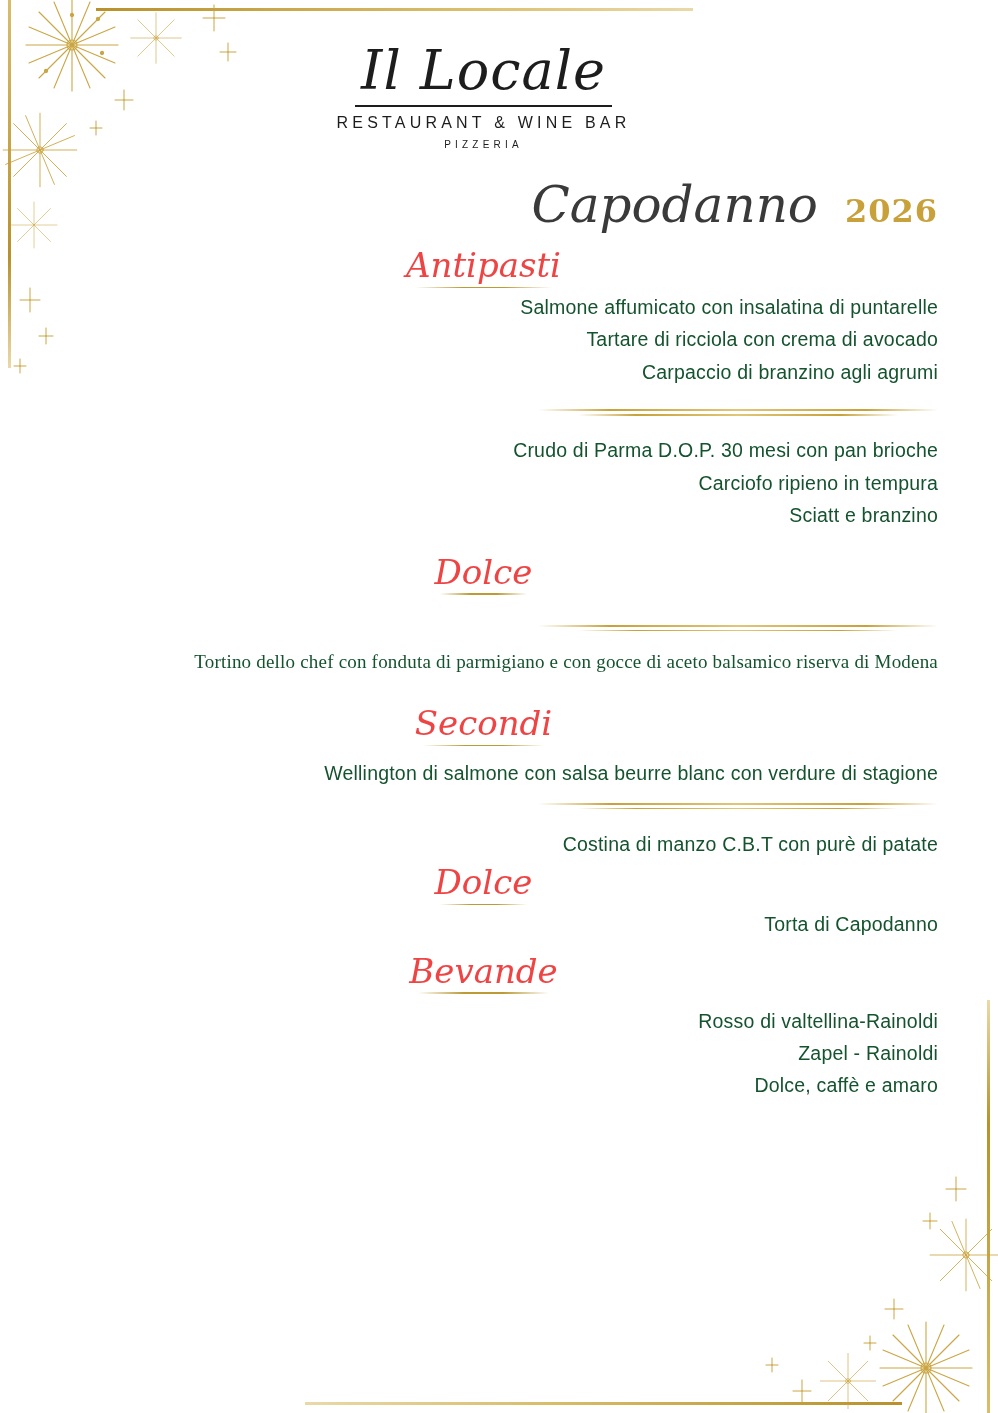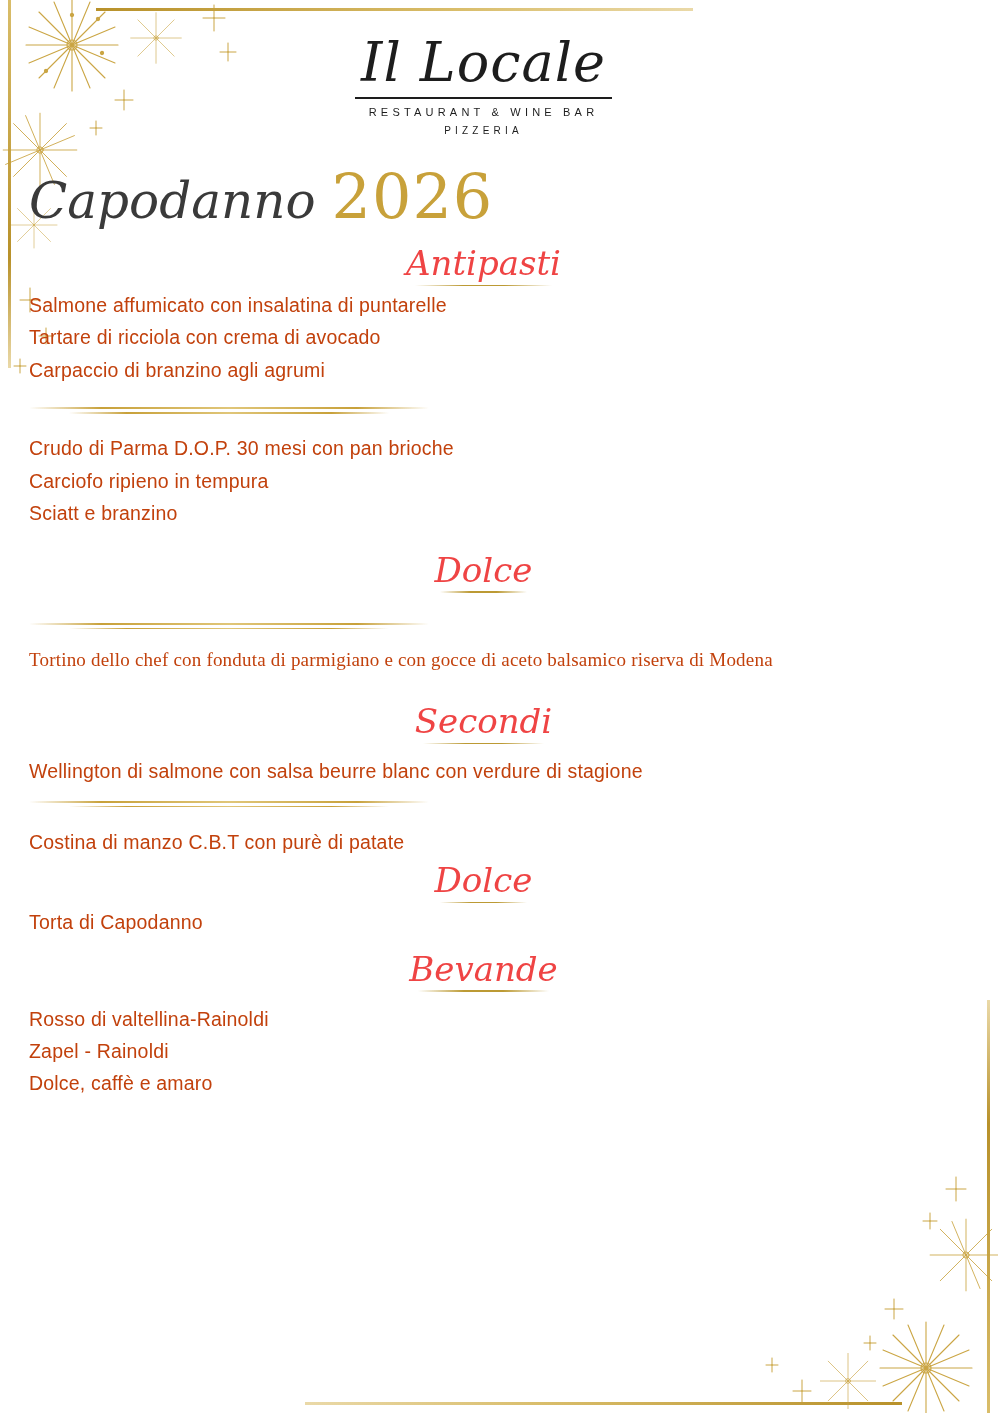--- a/index.html
+++ b/index.html
@@ -45,21 +45,22 @@
     background: linear-gradient(0deg, #d9bd6a 0%, #b8912a 70%, #ead9a8 100%);
   }
 
   
   .sheet {
     position: absolute;
     inset: 0;
     padding: 24px 60px 10px 29px;
     display: flex;
     flex-direction: column;
-    align-items: flex-start;
+    align-items: flex-end;
+    margin-top: 8px;
   }
 
   
   .logo-block {
     margin-top: 12px;
     text-align: center;
     width: 100%;
   }
   .logo-wordmark {
     font-family: "DejaVu Serif", serif;
@@ -75,50 +76,50 @@
     content: "";
     position: absolute;
     left: -6px;
     right: -6px;
     bottom: -9px;
     height: 2px;
     background: #1d1d1d;
   }
   .logo-sub {
     margin-top: 16px;
-    font-size: 11px;
+    font-size: 16px;
     letter-spacing: 4.2px;
     color: #1d1d1d;
   }
   .logo-sub2 {
     margin-top: 7px;
     font-size: 10px;
     letter-spacing: 4.2px;
     color: #1d1d1d;
   }
 
   
   .title-row {
     margin-top: 30px;
     display: flex;
     align-items: baseline;
     justify-content: center;
-    gap: 16px;
+    gap: 27px;
   }
   .title-script {
     font-family: "DejaVu Serif", serif;
     font-style: italic;
     font-size: 50px;
     color: #3a3a3a;
     line-height: 1;
   }
   .title-year {
     font-family: "DejaVu Serif", serif;
-    font-size: 62px;
-    font-weight: 400;
+    font-size: 32px;
+    font-weight: 700;
     color: #c8a13a;
     letter-spacing: 1px;
     line-height: 1;
   }
 
   
   .section-head {
     font-family: "DejaVu Serif", serif;
     font-style: italic;
     font-size: 34px;
@@ -136,21 +137,21 @@
     bottom: -6px;
     height: 1.5px;
     background: linear-gradient(90deg, rgba(188,154,52,0) 0%, #bc9a34 35%, #bc9a34 65%, rgba(188,154,52,0) 100%);
   }
   .section-head-wrap { width: 100%; text-align: center; }
 
   
   .item {
     font-family: "Liberation Sans", sans-serif;
     font-size: 19.5px;
-    color: #c2410c;
+    color: #14532d;
     text-align: center;
     letter-spacing: 0.2px;
     line-height: 1.15;
     white-space: nowrap;
   }
   .item.wide { font-size: 19px; font-family: Liberation Serif, serif; }
 
   
   .divider {
     width: 400px;

